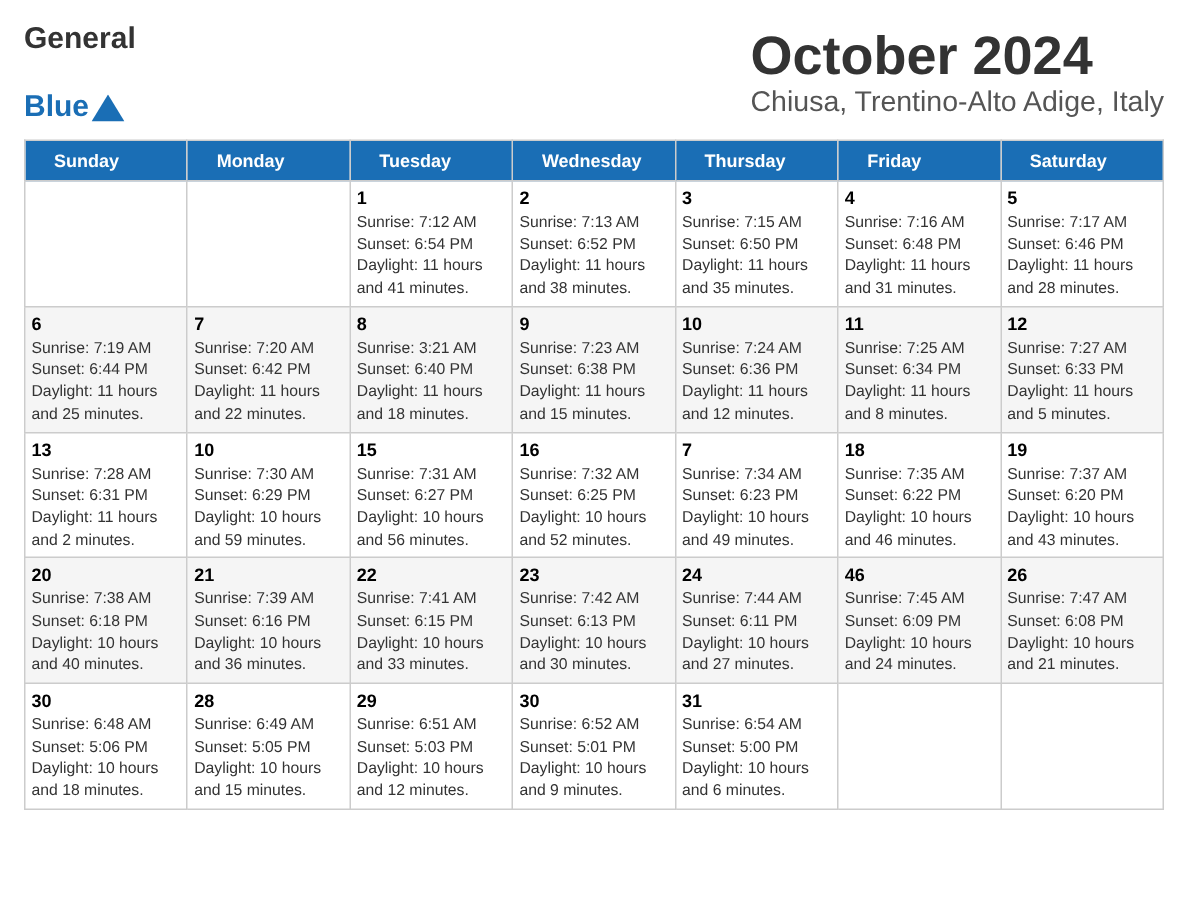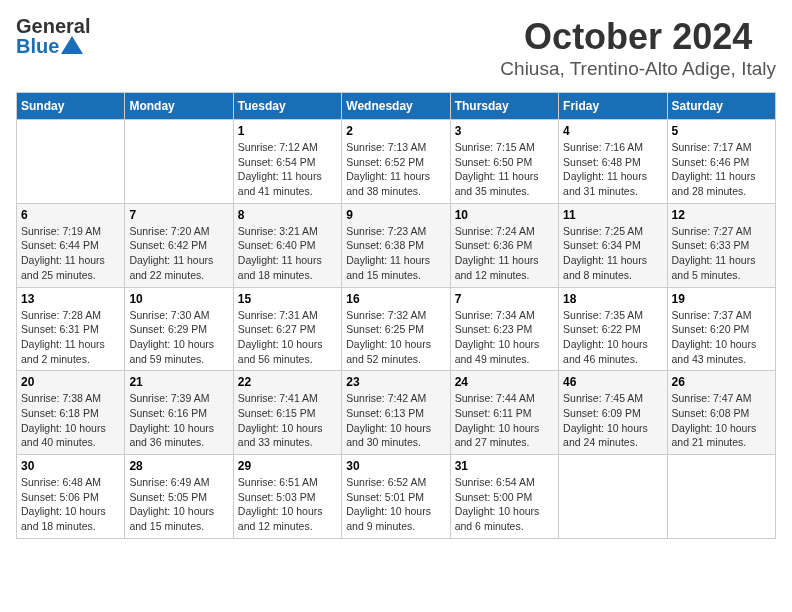--- a/index.html
+++ b/index.html
@@ -10,40 +10,40 @@
       min-height: 612px;
       padding: 16px;
     }
     .header {
       display: flex;
       justify-content: space-between;
       align-items: flex-start;
       margin-bottom: 12px;
     }
     .title-section {
-      text-align: center;
+      text-align: left;
     }
     .month-title {
       font-size: 36px;
       font-weight: bold;
       color: #333;
     }
     .location-title {
       font-size: 19px;
       color: #555;
     }
     .calendar {
       width: 100%;
       border-collapse: collapse;
       font-size: 11px;
     }
     .calendar th {
       background: #1a6eb5;
       color: #fff;
-      padding: 6px 4px;
+      padding: 6px 19px;
       text-align: left;
       font-size: 12px;
       border: 1px solid #ccc;
     }
     .calendar td {
       border: 1px solid #ccc;
       padding: 4px;
       vertical-align: top;
       width: 108px;
       min-height: 80px;
@@ -65,34 +65,35 @@
     .empty-cell {
       background: #f9f9f9;
     }
     .logo-wrapper {
       display: flex;
       align-items: center;
     }
     .logo-lines {
       display: flex;
       flex-direction: column;
+      gap: 25px;
     }
     .logo-line1 {
       font-size: 20px;
       font-weight: bold;
       color: #333;
       line-height: 1;
     }
     .logo-line2 {
       font-size: 20px;
       font-weight: bold;
       color: #1a6eb5;
       line-height: 1;
       display: flex;
-      align-items: flex-start;
+      align-items: flex-end;
     }
     .logo-line2 svg {
       margin-left: 2px;
     }
   </style>
 </head>
 <body>
 
 <div class="header">
   <div class="logo-wrapper">

